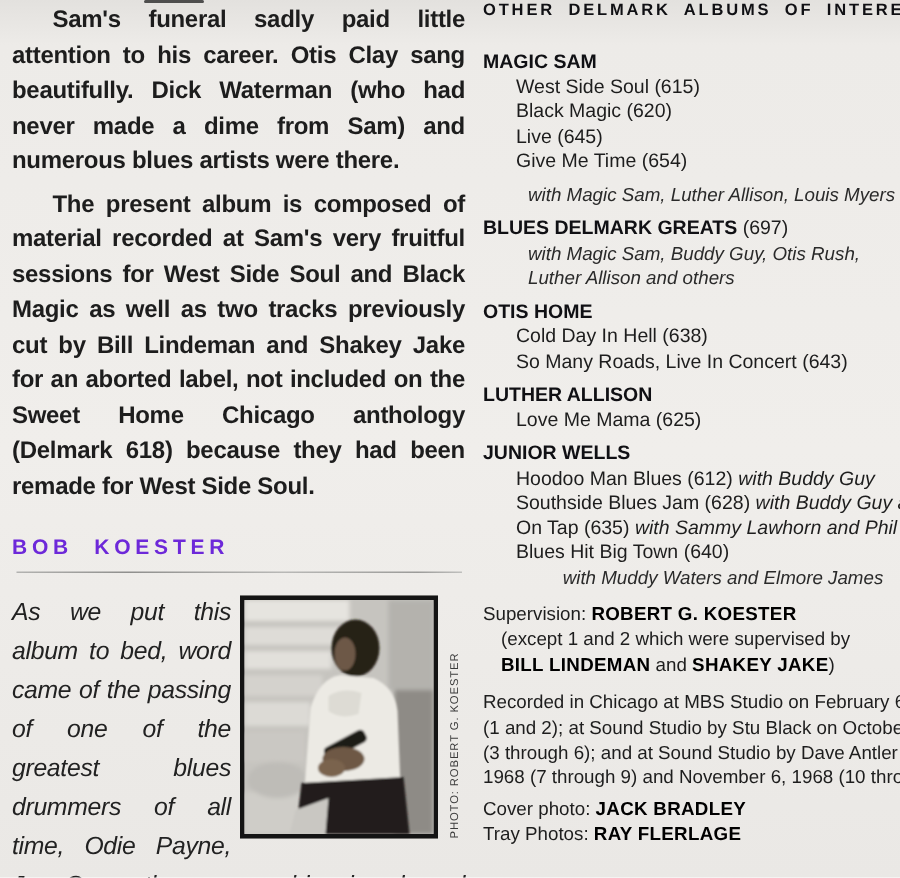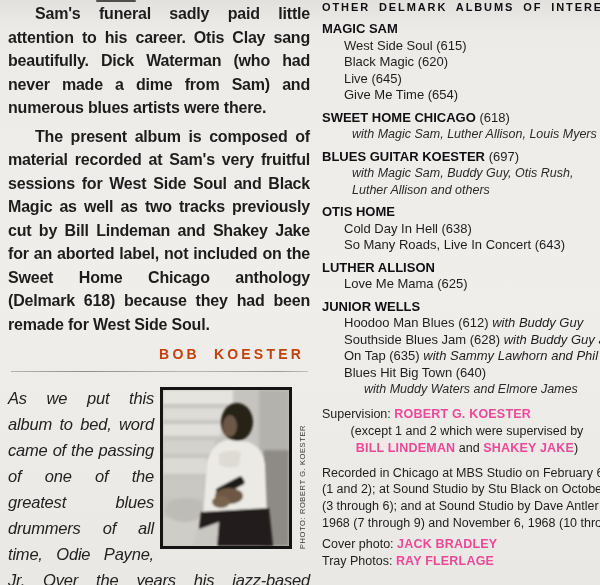--- a/index.html
+++ b/index.html
@@ -13,22 +13,22 @@
   .col-right{position:absolute;left:322px;top:0;width:278px;}
 
   
   .para{
     font-size:16px;line-height:23.5px;text-align:justify;
     letter-spacing:-0.2px;margin:0;text-indent:27px;color:#1d1d1d;font-weight:bold;
   }
   .para.first{margin-top:2px;}
   .para.second{margin-top:5px;}
   .byline{
-    text-align:right;font-weight:bold;font-size:14px;letter-spacing:3.2px;
-    word-spacing:7px;padding-right:6px;margin-top:10px;color:#c2410c;
+    text-align:left;font-weight:bold;font-size:14px;letter-spacing:3.2px;
+    word-spacing:7px;padding-right:6px;margin-top:20px;color:#6d28d9;
   }
   .rule{
     height:1px;margin-top:9px;width:297px;border:none;
     background:linear-gradient(90deg,#b3b3b1,#8f8f8d 25%,#b8b8b6 60%,#9b9b99 90%,#c0c0be);
   }
   .memorial{
     margin-top:13px;font-style:italic;font-size:16.5px;line-height:26px;
     text-align:justify;letter-spacing:-0.2px;color:#222;
   }
   .photo-wrap{
@@ -51,28 +51,28 @@
   
   .rc-header{
     font-weight:bold;font-size:11px;letter-spacing:1.9px;word-spacing:4px;
     white-space:nowrap;margin-top:1px;color:#101014;
   }
   .artist-head{font-weight:bold;font-size:13px;line-height:16.5px;white-space:nowrap;color:#101014;}
   .artist-head .num{font-weight:normal;color:#1d1d1d;}
   .album{font-size:13px;line-height:16.5px;padding-left:22px;white-space:nowrap;color:#1d1d1d;}
   .album .with, .withline{font-style:italic;}
   .withline{font-size:12.5px;line-height:16.5px;padding-left:30px;white-space:nowrap;color:#2a2a2a;}
-  .withline.deep{padding-left:42px;}
+  .withline.deep{padding-left:42px;text-align:center;}
   .group{margin-bottom:6px;}
-  .group.after-header{margin-top:8px;}
+  .group.after-header{margin-top:20px;}
 
   .credits{margin-top:8px;}
   .credit-line{font-size:12.5px;line-height:17px;white-space:nowrap;color:#1d1d1d;}
-  .credit-line b{letter-spacing:0.2px;color:#ec4899;}
-  .credit-sub{padding-left:12px;text-align:center;}
+  .credit-line b{letter-spacing:0.2px;color:#000000;}
+  .credit-sub{padding-left:12px;}
   .credit-gap{height:4px;}
   .rec-line{font-size:12.5px;line-height:16.75px;white-space:nowrap;color:#1d1d1d;}
 
   .scan-smudge{
     position:absolute;left:96px;top:0;width:40px;height:2px;background:#2a2a2a;
     border-radius:1px;opacity:0.8;filter:blur(0.4px);
   }
   .clearfix::after{content:"";display:block;clear:both;}
 </style>
 </head>
@@ -134,26 +134,25 @@
 
   <div class="group after-header">
     <div class="artist-head"><span>MAGIC SAM</span></div>
     <div class="album"><span>West Side Soul (615)</span></div>
     <div class="album"><span>Black Magic (620)</span></div>
     <div class="album"><span>Live (645)</span></div>
     <div class="album"><span>Give Me Time (654)</span></div>
   </div>
 
   <div class="group">
-    <div class="artist-head"><span>SWEET HOME CHICAGO</span> <span class="num">(618)</span></div>
     <div class="withline">with Magic Sam, Luther Allison, Louis Myers and others</div>
   </div>
 
   <div class="group">
-    <div class="artist-head"><span>BLUES GUITAR KOESTER</span> <span class="num">(697)</span></div>
+    <div class="artist-head"><span>BLUES DELMARK GREATS</span> <span class="num">(697)</span></div>
     <div class="withline">with Magic Sam, Buddy Guy, Otis Rush,</div>
     <div class="withline">Luther Allison and others</div>
   </div>
 
   <div class="group">
     <div class="artist-head"><span>OTIS HOME</span></div>
     <div class="album"><span>Cold Day In Hell (638)</span></div>
     <div class="album"><span>So Many Roads, Live In Concert (643)</span></div>
   </div>
 

